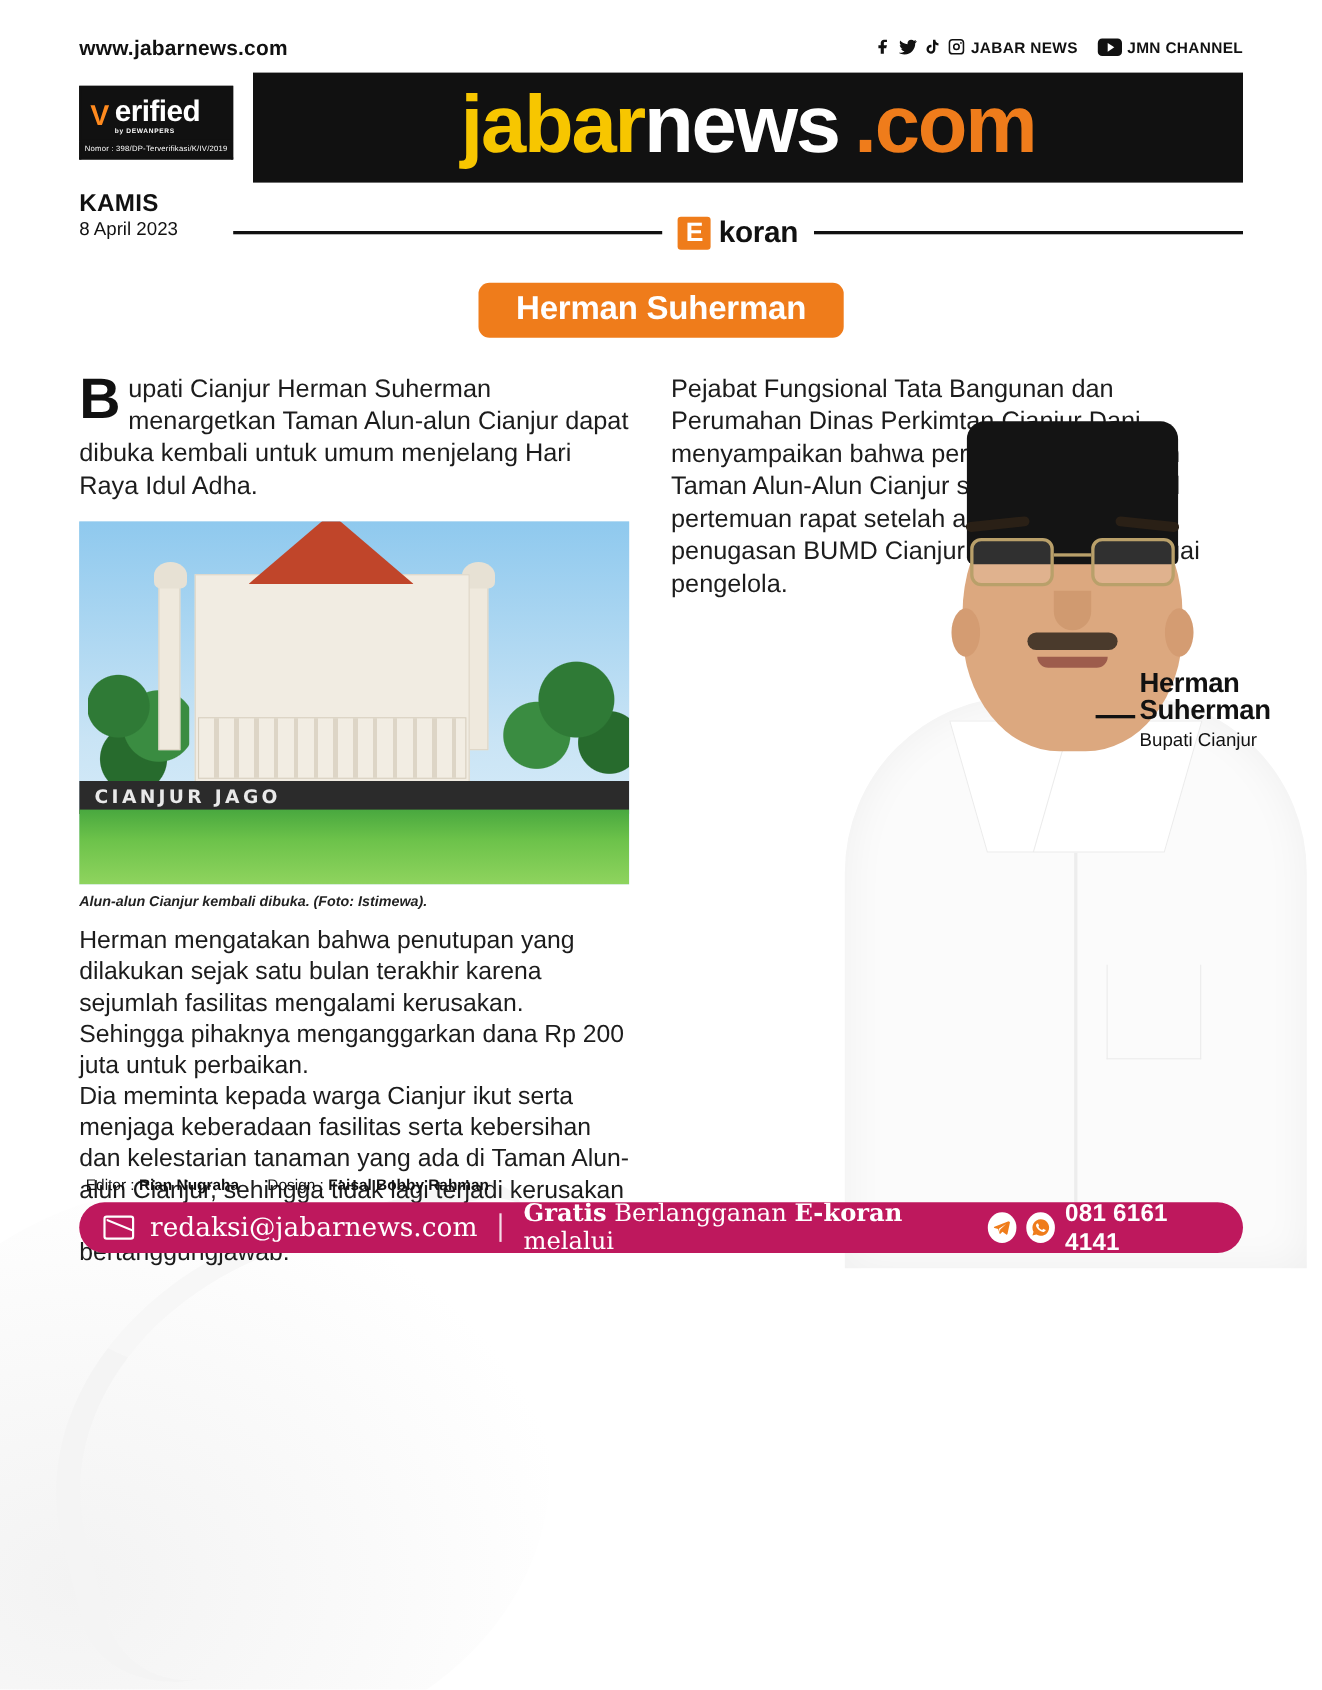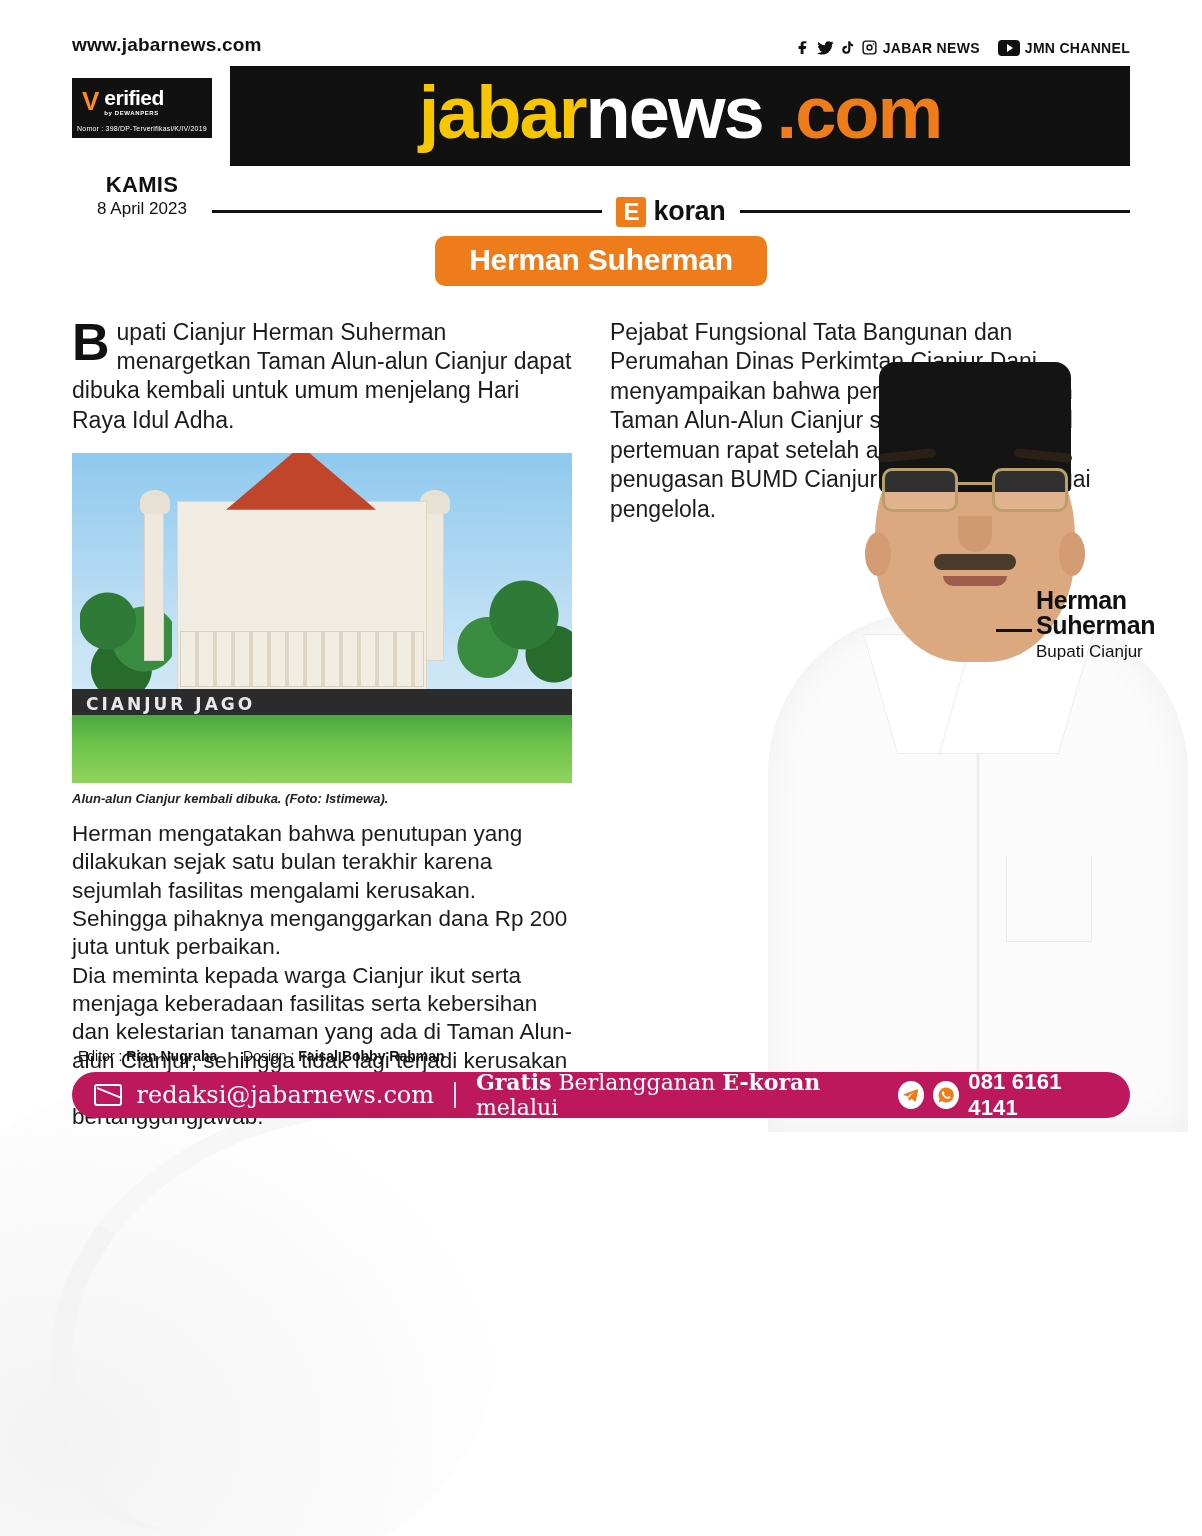--- a/index.html
+++ b/index.html
@@ -35,21 +35,21 @@
     border-radius: 60% 10% 40% 20%;
     transform: rotate(-14deg);
     z-index: 0;
   }
 
   .page { position: relative; z-index: 2; padding: 0 72px; }
 
   
   .topbar {
     display: flex;
-    align-items: flex-end;
+    align-items: flex-start;
     justify-content: space-between;
     padding-top: 34px;
   }
   .site-url {
     font-size: 19px;
     font-weight: bold;
     letter-spacing: .2px;
     color: #111;
   }
   .social-row { display: flex; align-items: center; gap: 18px; }
@@ -75,58 +75,58 @@
     display: flex; align-items: flex-start; gap: 18px; margin-top: 10px;
   }
   .verified {
     width: 140px; flex: 0 0 140px; margin-top: 12px;
   }
   .verified-top {
     background: #111; color: #fff; display: flex; align-items: center;
     gap: 5px; padding: 6px 8px 4px 8px; border: 2px solid #111;
   }
   .vcheck { color: #ff8a1e; font-size: 26px; line-height: 22px; font-weight: 900; }
-  .vtext { font-size: 21px; font-weight: 800; letter-spacing: -.5px; margin-top: 44px; }
+  .vtext { font-size: 27px; font-weight: 800; letter-spacing: -.5px; margin-top: 44px; }
   .vsub { font-size: 6px; letter-spacing: .6px; display:block; font-weight:700; }
   .verified-bot {
     background: #111; color: #fff; font-size: 7px; text-align: center;
     padding: 3px 0 4px; border: 2px solid #111; border-top: 0; letter-spacing: .2px;
   }
   .logo-box {
     flex: 1; background: #111; padding: 10px 24px 16px;
     display: flex; align-items: center; justify-content: center;
   }
   .logo-text {
     font-size: 74px; font-weight: 900; letter-spacing: -2px; line-height: 1;
     font-family: Liberation Sans, sans-serif;
   }
   .logo-jabar { color: #f7c600; }
   .logo-news  { color: #ffffff; }
   .logo-dot   { color: #ef7c1b; margin-left: 14px; }
 
   
-  .daterow { display: flex; align-items: flex-start; gap: 0; margin-top: 6px; text-align: center; }
+  .daterow { display: flex; align-items: flex-start; gap: 0; margin-top: 6px; }
   .datecol { width: 140px; flex: 0 0 140px; }
   .day { font-size: 22px; font-weight: 800; letter-spacing: .3px; }
   .date { font-size: 17px; font-weight: 400; margin-top: 1px; }
   .ekoran-wrap {
     flex: 1; display: flex; align-items: center; justify-content: center;
     padding-top: 24px; position: relative;
   }
   .rule { flex: 1; height: 3px; background: #111; }
   .ekoran { display: flex; align-items: center; gap: 7px; padding: 0 14px; }
   .ebox {
     background: #ef7c1b; color: #fff; font-weight: 900; font-size: 24px;
     width: 30px; height: 30px; display: flex; align-items: center; justify-content: center;
     border-radius: 3px;
   }
   .ekoran-label { font-size: 27px; font-weight: 700; letter-spacing: -.3px; }
 
   
-  .name-pill-row { display: flex; justify-content: center; margin-top: 9px; }
+  .name-pill-row { display: flex; justify-content: center; margin-top: 30px; }
   .name-pill {
     background: #ef7c1b; color: #fff; font-size: 30px; font-weight: 800;
     padding: 7px 34px 9px; border-radius: 10px; letter-spacing: -.2px;
   }
 
   
   .headline {
     text-align: center; font-size: 47px; line-height: 1.08; font-weight: 900;
     letter-spacing: -1.2px; margin: 26px 0 0; color: #111;
     font-family: "DejaVu Sans", sans-serif;

